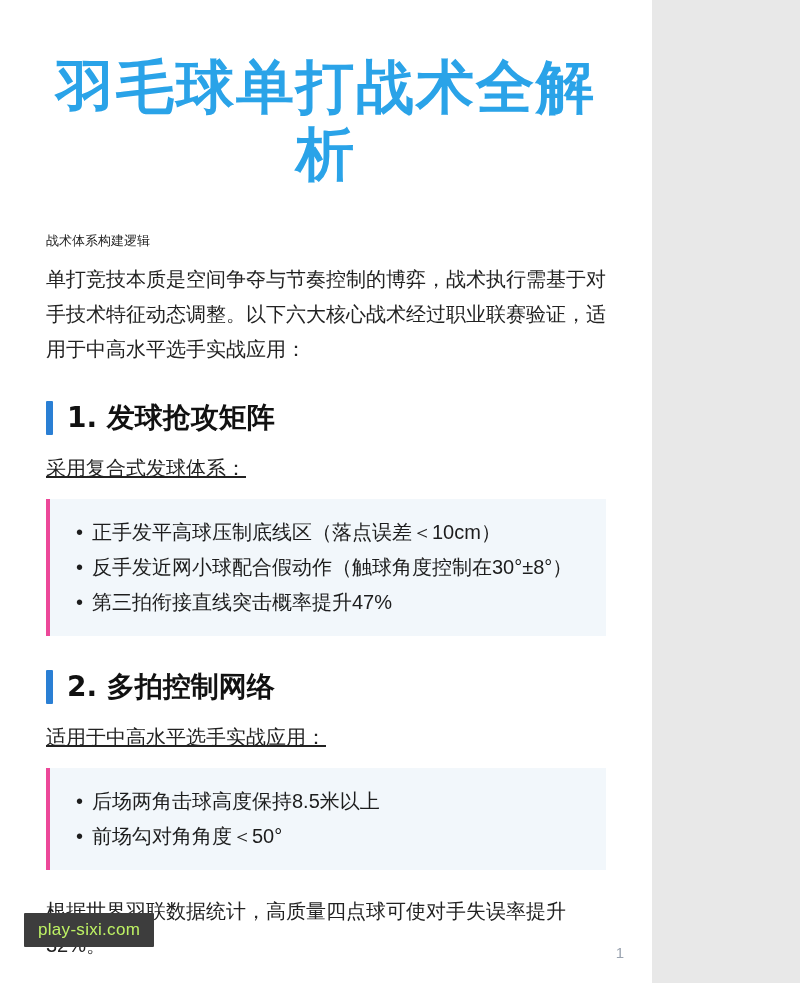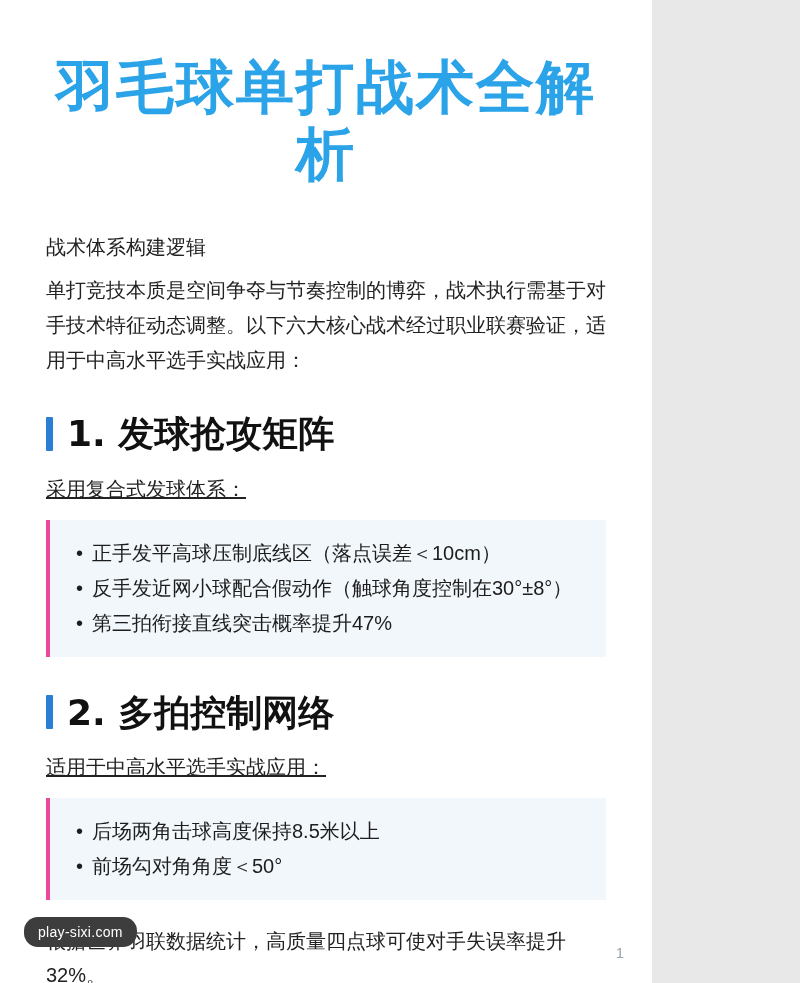--- a/index.html
+++ b/index.html
@@ -28,21 +28,21 @@
     font-size: 58px;
     line-height: 1.15;
     font-weight: bold;
     color: #2aa3e8;
     text-align: center;
     letter-spacing: 2px;
     margin: 14px 0 0 0;
     font-family: "DejaVu Sans", sans-serif;
   }
   .section-lead {
-    font-size: 20px;
+    font-size: 13px;
     color: #222222;
     margin-top: 44px;
     margin-bottom: 10px;
     line-height: 1.6;
   }
   .para {
     font-size: 20px;
     color: #222222;
     line-height: 1.75;
     text-align: justify;
@@ -55,21 +55,21 @@
   }
   .heading-bar {
     width: 7px;
     height: 34px;
     background: #2a7fd4;
     margin-right: 14px;
     border-radius: 1px;
     flex: none;
   }
   .heading-text {
-    font-size: 36px;
+    font-size: 28px;
     font-weight: bold;
     color: #111111;
     line-height: 1.2;
     font-family: "DejaVu Sans", sans-serif;
   }
   .sub-note {
     font-size: 20px;
     color: #222222;
     line-height: 1.7;
     margin: 0 0 14px 0;
@@ -104,24 +104,24 @@
     font-size: 20px;
     color: #222222;
     line-height: 1.7;
     margin-top: 24px;
   }
   .watermark {
     position: absolute;
     left: 24px;
     bottom: 36px;
     background: #3d3d3d;
-    color: #ffffff;
-    font-size: 14px;
+    color: #bef264;
+    font-size: 17px;
     padding: 7px 14px;
-    border-radius: 14px;
+    border-radius: 1px;
     letter-spacing: 0.3px;
   }
   .page-number {
     position: absolute;
     right: 28px;
     bottom: 22px;
     font-size: 15px;
     color: #9aa3b0;
   }
 </style>

